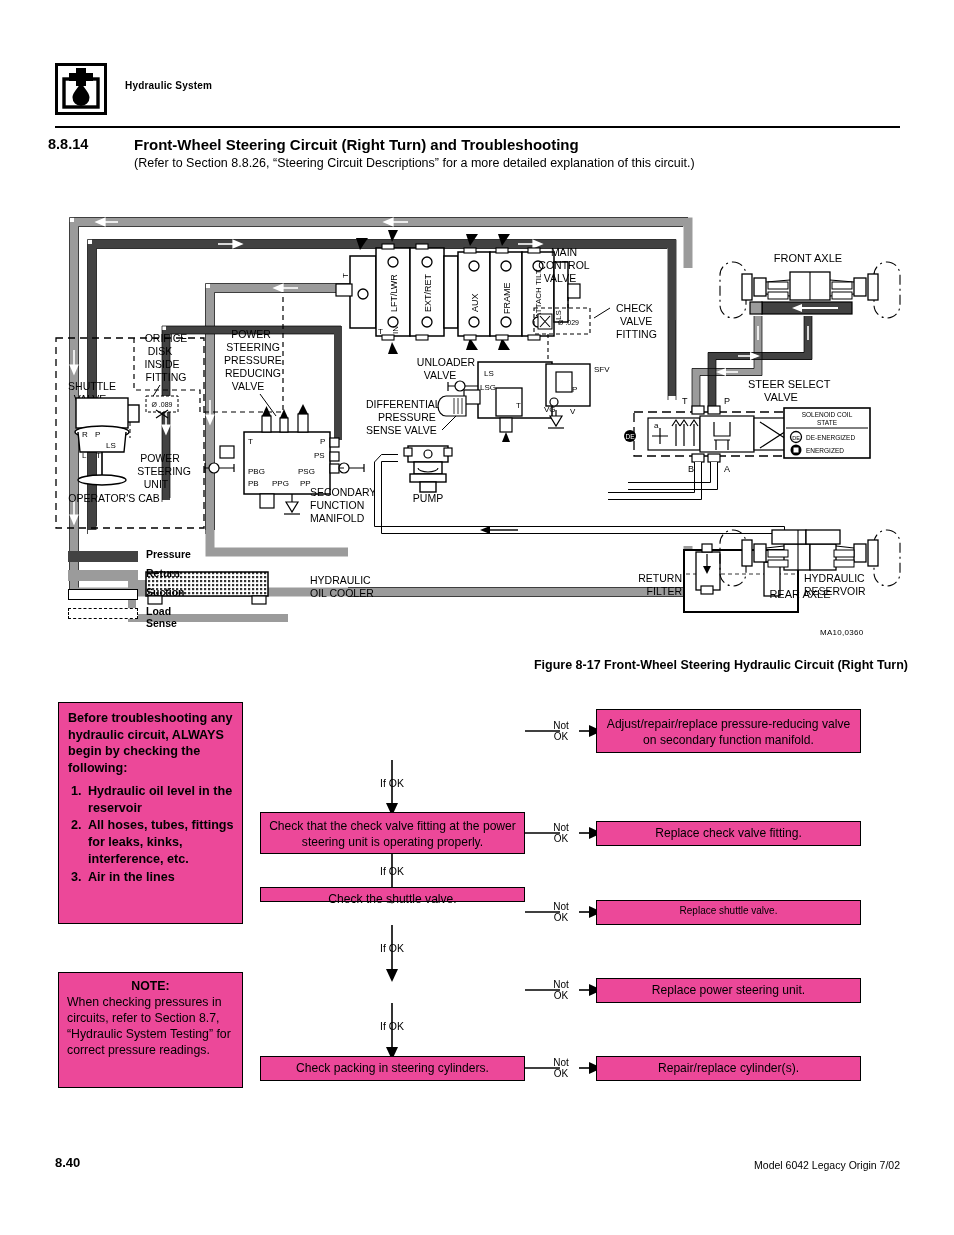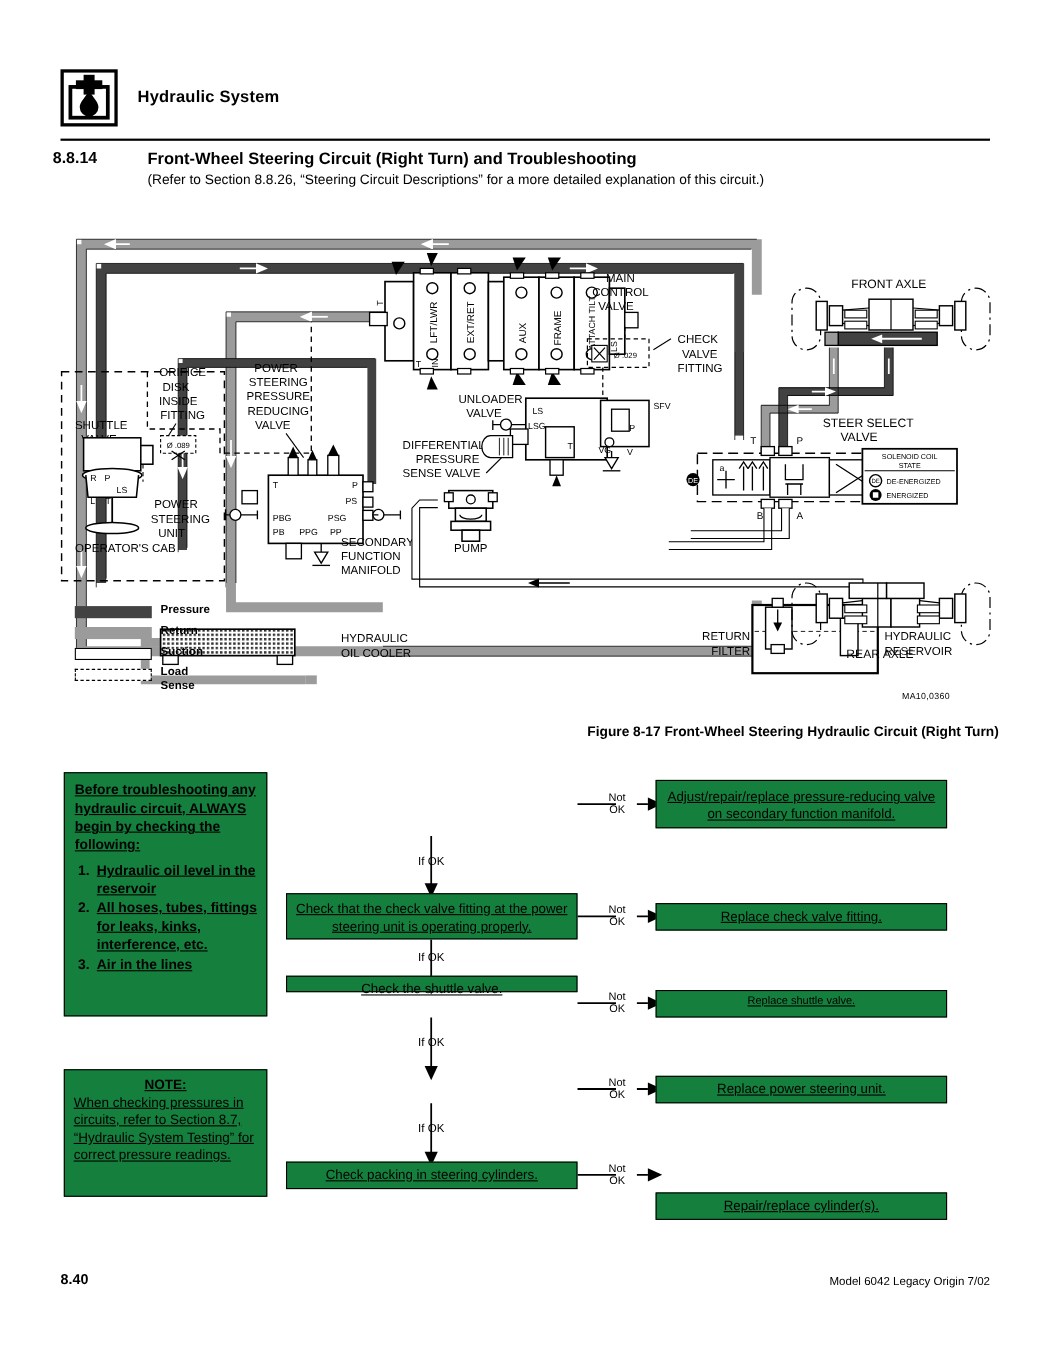--- a/index.html
+++ b/index.html
@@ -14,21 +14,21 @@
 
   
   .page-header { position:absolute; left:55px; top:63px; width:845px; height:52px; }
   .hdr-icon {
     position:absolute; left:0; top:0; width:52px; height:52px;
     border:3px solid #000; box-sizing:border-box; background:#fff;
   }
   .hdr-icon svg { position:absolute; left:0; top:0; }
   .hdr-title {
     position:absolute; left:70px; top:17px;
-    font-size:15px; font-weight:bold; letter-spacing:.2px;
+    font-size:10px; font-weight:bold; letter-spacing:.2px;
   }
   .hdr-rule { position:absolute; left:55px; top:126px; width:845px; height:2px; background:#000; }
 
   
   .sec-num { position:absolute; left:48px; top:136px; font-size:14.5px; font-weight:bold; }
   .sec-title { position:absolute; left:134px; top:136px; font-size:15px; font-weight:bold; }
   .sec-sub { position:absolute; left:134px; top:156px; font-size:12.5px; }
 
   
   .figure-wrap { position:absolute; left:48px; top:200px; width:860px; height:440px; }
@@ -45,21 +45,21 @@
   .legend-sw { position:absolute; left:0; top:3px; width:70px; height:11px; box-sizing:border-box; }
   .sw-pressure { background:#424242; }
   .sw-return { background:#9b9b9b; }
   .sw-suction { background:#fff; border:1.2px solid #000; }
   .sw-load { background:#fff; border:1.4px dashed #000; }
   .legend-lb { position:absolute; left:78px; top:0px; font-size:10.5px; font-weight:bold; }
 
   
   .ts-area { position:absolute; left:48px; top:697px; width:860px; height:410px; }
 
-  .box { box-sizing:border-box; border:1.6px solid #000; background:#15803d; position:absolute;text-decoration:underline; }
+  .box { box-sizing:border-box; border:1.6px solid #000; background:#ec4899; position:absolute; }
   .box-inner { padding:5px 7px; font-size:12px; line-height:1.28; }
 
   
   #info-box { left:10px; top:5px; width:185px; height:222px; }
   #info-box .ib-head { font-size:12.6px; font-weight:bold; line-height:1.33; padding:7px 9px 2px 9px; }
   #info-box ol { margin:4px 0 0 0; padding:0 6px 0 26px; font-size:12.6px; font-weight:bold; line-height:1.33; }
   #info-box ol li { margin-bottom:1px; padding-left:3px; }
 
   
   #note-box { left:10px; top:275px; width:185px; height:116px; }
@@ -88,21 +88,21 @@
   #a3 { top:203px; height:25px; }
   #a3 .box-inner { font-size:10px; padding-top:4px; }
 
   #q4 { top:281px; height:25px; }
   #q4 .box-inner { font-size:12.1px; padding-top:4px; }
   #a4 { top:281px; height:25px; }
   #a4 .box-inner { font-size:12.1px; padding-top:4px; }
 
   #q5 { top:359px; height:25px; }
   #q5 .box-inner { font-size:12.1px; padding-top:4px; }
-  #a5 { top:359px; height:25px;margin-top:28px; }
+  #a5 { top:359px; height:25px; }
   #a5 .box-inner { font-size:12.1px; padding-top:4px; }
 
   .ts-svg { position:absolute; left:0; top:0; width:860px; height:410px; pointer-events:none; }
   .lab-notok { position:absolute; font-size:10px; line-height:1.08; text-align:center; width:34px; }
   .lab-ifok { position:absolute; font-size:10.5px; text-align:center; width:40px; }
 
   
   .pg-num { position:absolute; left:55px; top:1155px; font-size:13px; font-weight:bold; }
   .footer-right { position:absolute; left:630px; top:1159px; width:270px; text-align:right; font-size:10.5px; }
 </style>

